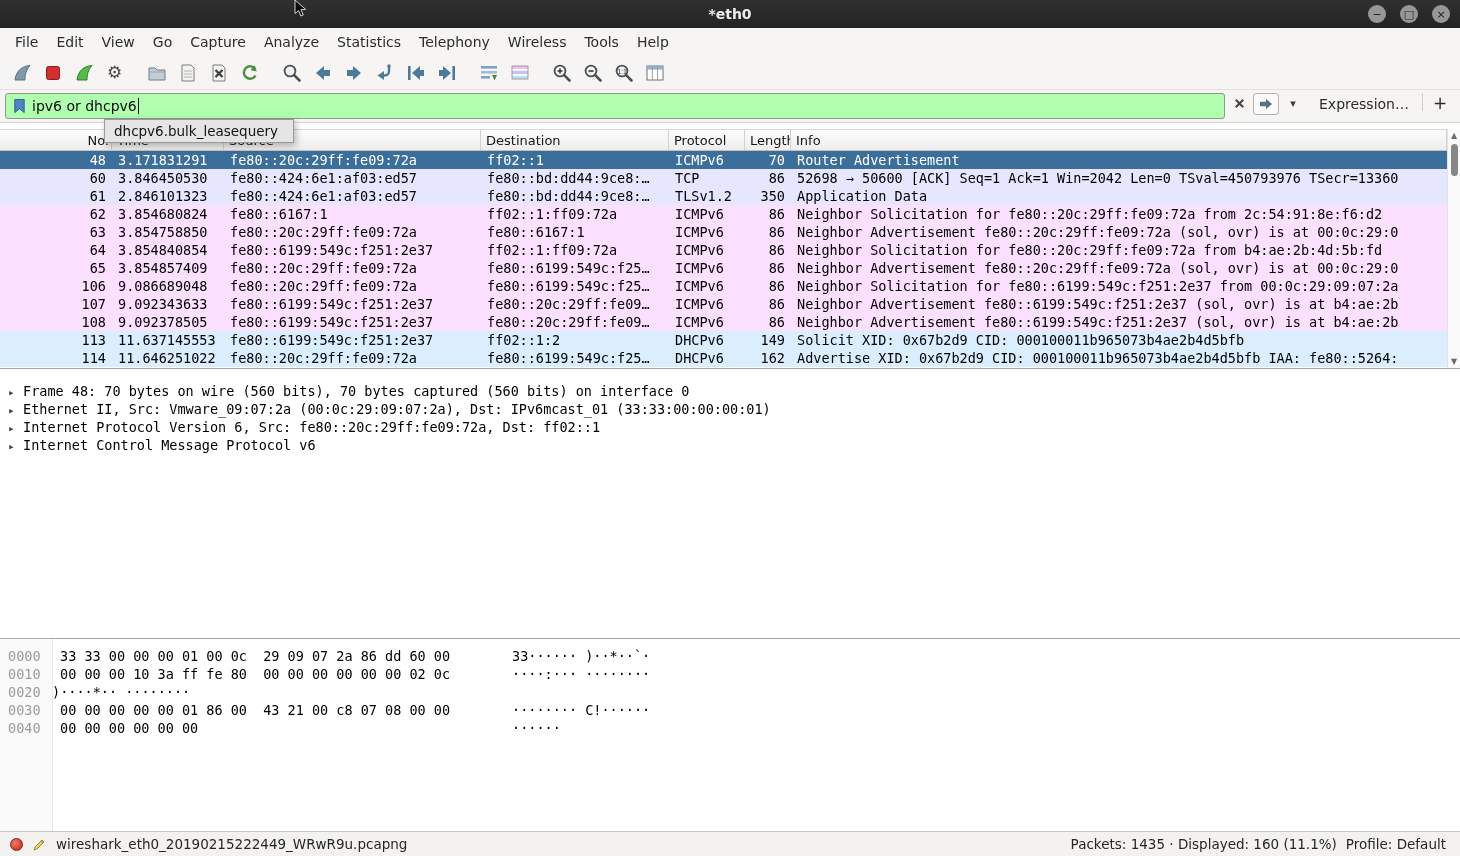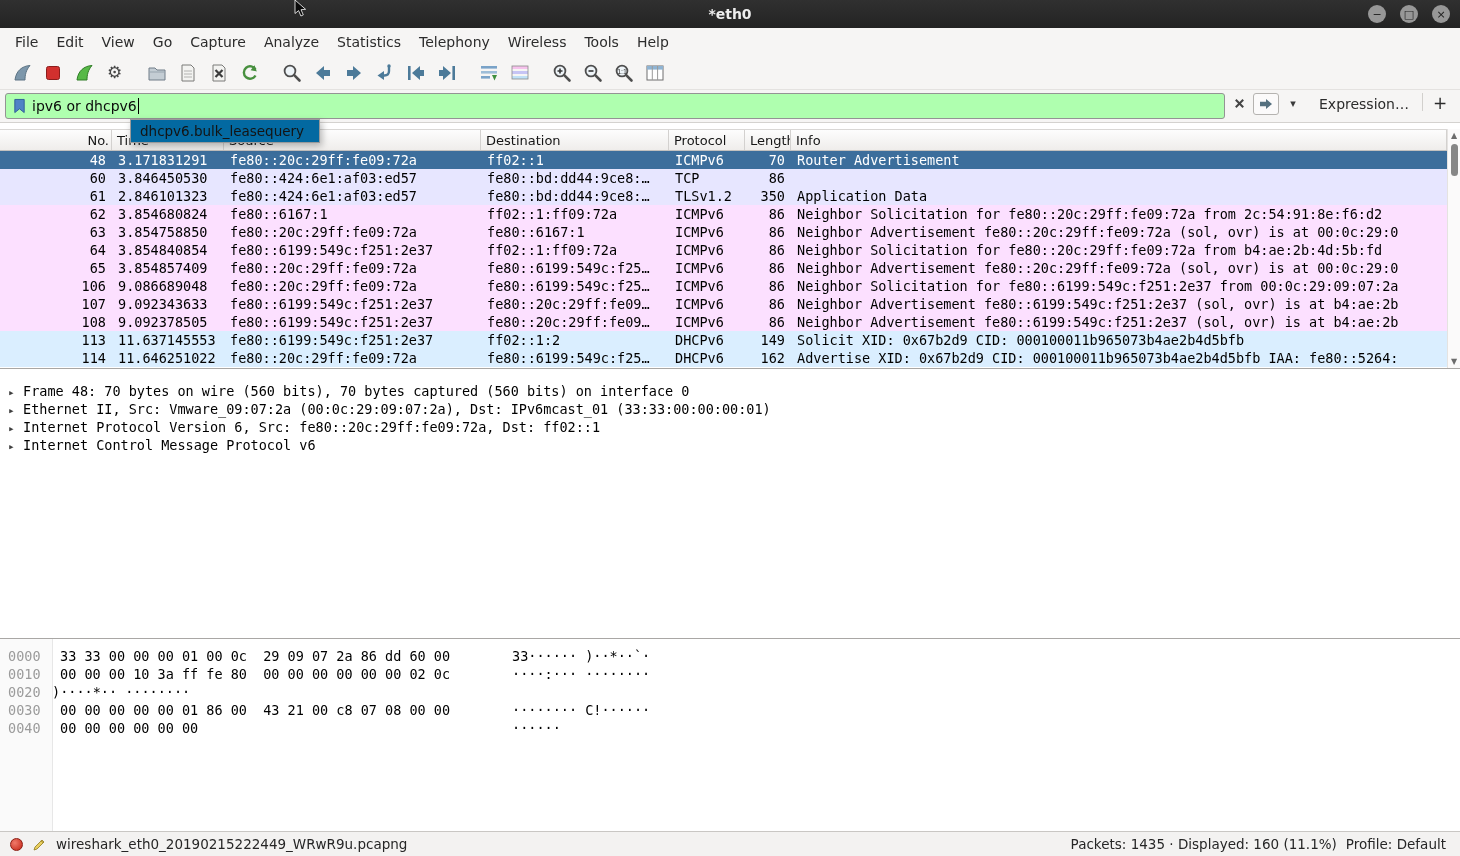--- a/index.html
+++ b/index.html
@@ -32,21 +32,21 @@
     display:flex;align-items:center;padding:0 6px}
   .bookmark{display:flex;align-items:center;margin-right:5px}
   .filter-text{font-size:14px;color:#0b0b0b}
   .caret{width:1px;height:16px;background:#000;margin-left:1px}
   .f-clear,.f-drop{display:flex;align-items:center;justify-content:center;width:18px;height:20px}
   .f-apply{display:flex;align-items:center;justify-content:center;width:26px;height:22px;border:1px solid #b5b3b0;border-radius:3px;background:#fbfafa}
   .f-drop{font-size:11px;color:#3a3a3a}
   .f-expr{font-size:14px;color:#2b2b2b;padding:3px 8px;margin-left:4px}
   .vsep{width:1px;height:18px;background:#d2d0cd}
   .f-plus{font-size:17px;color:#2b2b2b;width:24px;text-align:center}
-  .autocomplete{position:absolute;left:130px;top:119px;z-index:120;background:#0369a1;border:1px solid #9a9a9a;
+  .autocomplete{position:absolute;left:104px;top:119px;z-index:120;background:#e5e5e5;border:1px solid #9a9a9a;
     box-shadow:2px 3px 7px rgba(0,0,0,.28);min-width:190px}
   .ac-item{font-size:13.5px;color:#141414;padding:3px 9px;white-space:nowrap}
 
   
   .packet-list{flex:0 0 246px;background:#fff;position:relative;border-bottom:1px solid #a9a7a5;padding-top:6px;overflow:hidden}
   .plist-header{display:flex;height:22px;background:linear-gradient(#fdfdfd,#efedeb);
     border-top:1px solid #d9d7d5;border-bottom:1px solid #c3c1bf;font-size:13px;color:#161616;padding-right:13px}
   .hcell{padding:3px 2px 3px 5px;border-right:1px solid #d3d1cf;overflow:hidden;white-space:nowrap}
   .plist-body{overflow:hidden}
   .prow{display:flex;height:18px;line-height:18px;white-space:nowrap;color:#000;
@@ -365,20 +365,21 @@
           <span class="cell c-info">Router Advertisement</span>
         </div>
 
         <div class="prow tcp">
           <span class="cell c-no">60</span>
           <span class="cell c-time">3.846450530</span>
           <span class="cell c-src">fe80::424:6e1:af03:ed57</span>
           <span class="cell c-dst">fe80::bd:dd44:9ce8:…</span>
           <span class="cell c-proto">TCP</span>
           <span class="cell c-len">86</span>
+          <span class="cell c-info">52698 → 50600 [ACK] Seq=1 Ack=1 Win=2042 Len=0 TSval=450793976 TSecr=13360</span>
         </div>
 
         <div class="prow tcp">
           <span class="cell c-no">61</span>
           <span class="cell c-time">2.846101323</span>
           <span class="cell c-src">fe80::424:6e1:af03:ed57</span>
           <span class="cell c-dst">fe80::bd:dd44:9ce8:…</span>
           <span class="cell c-proto">TLSv1.2</span>
           <span class="cell c-len">350</span>
           <span class="cell c-info">Application Data</span>

